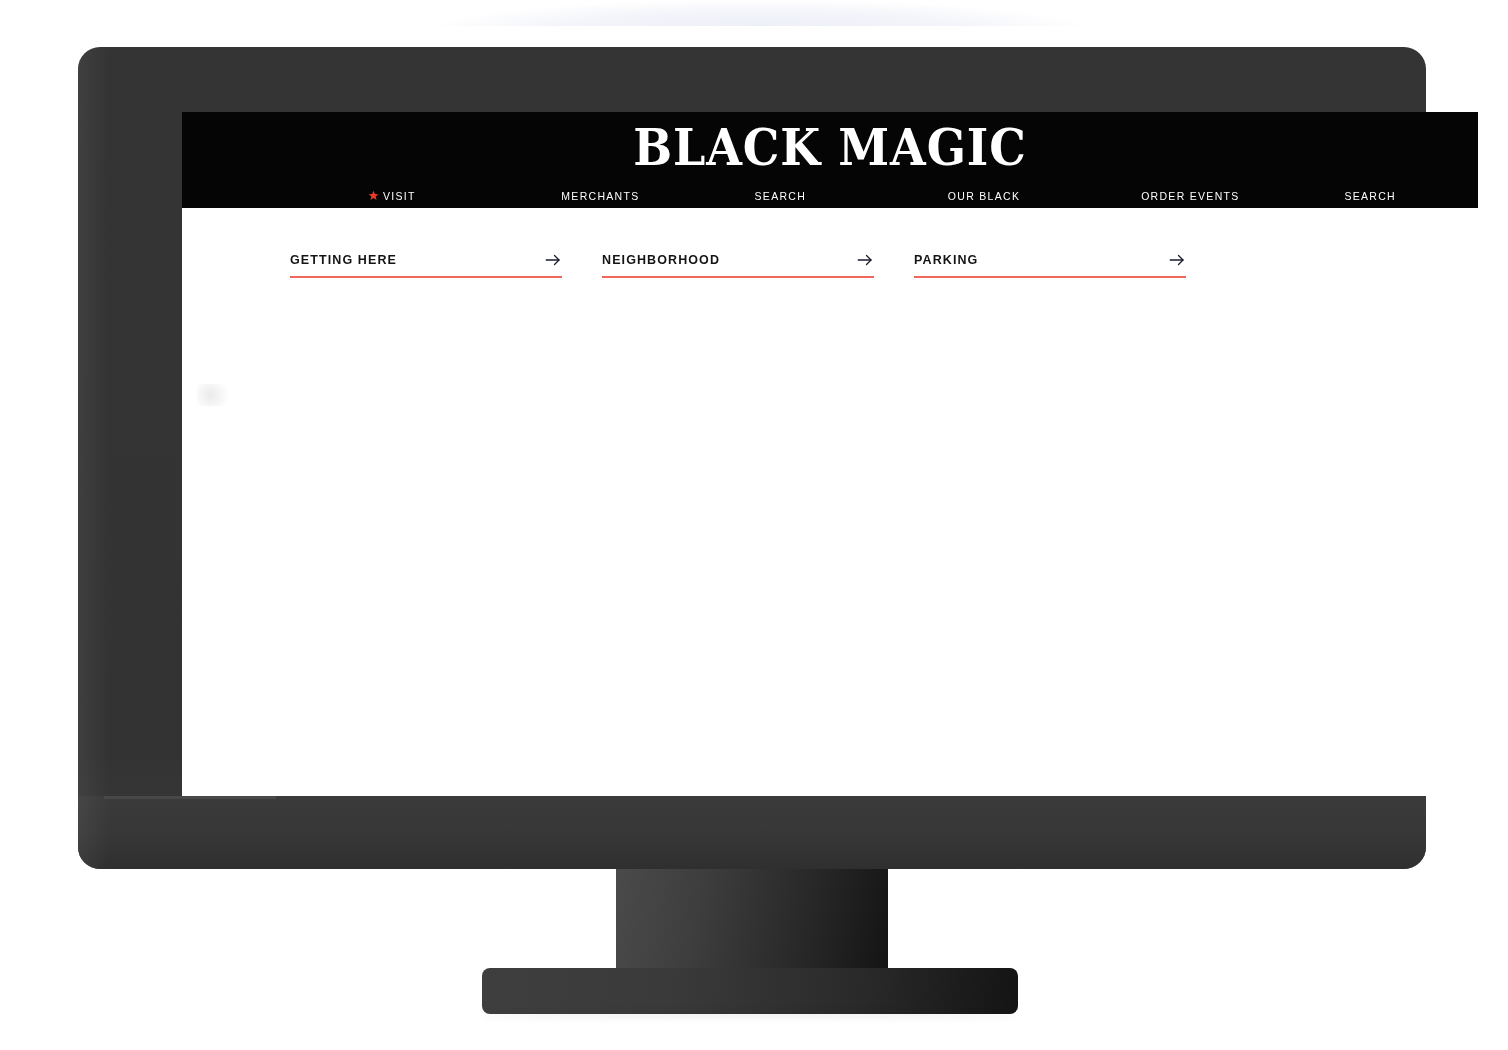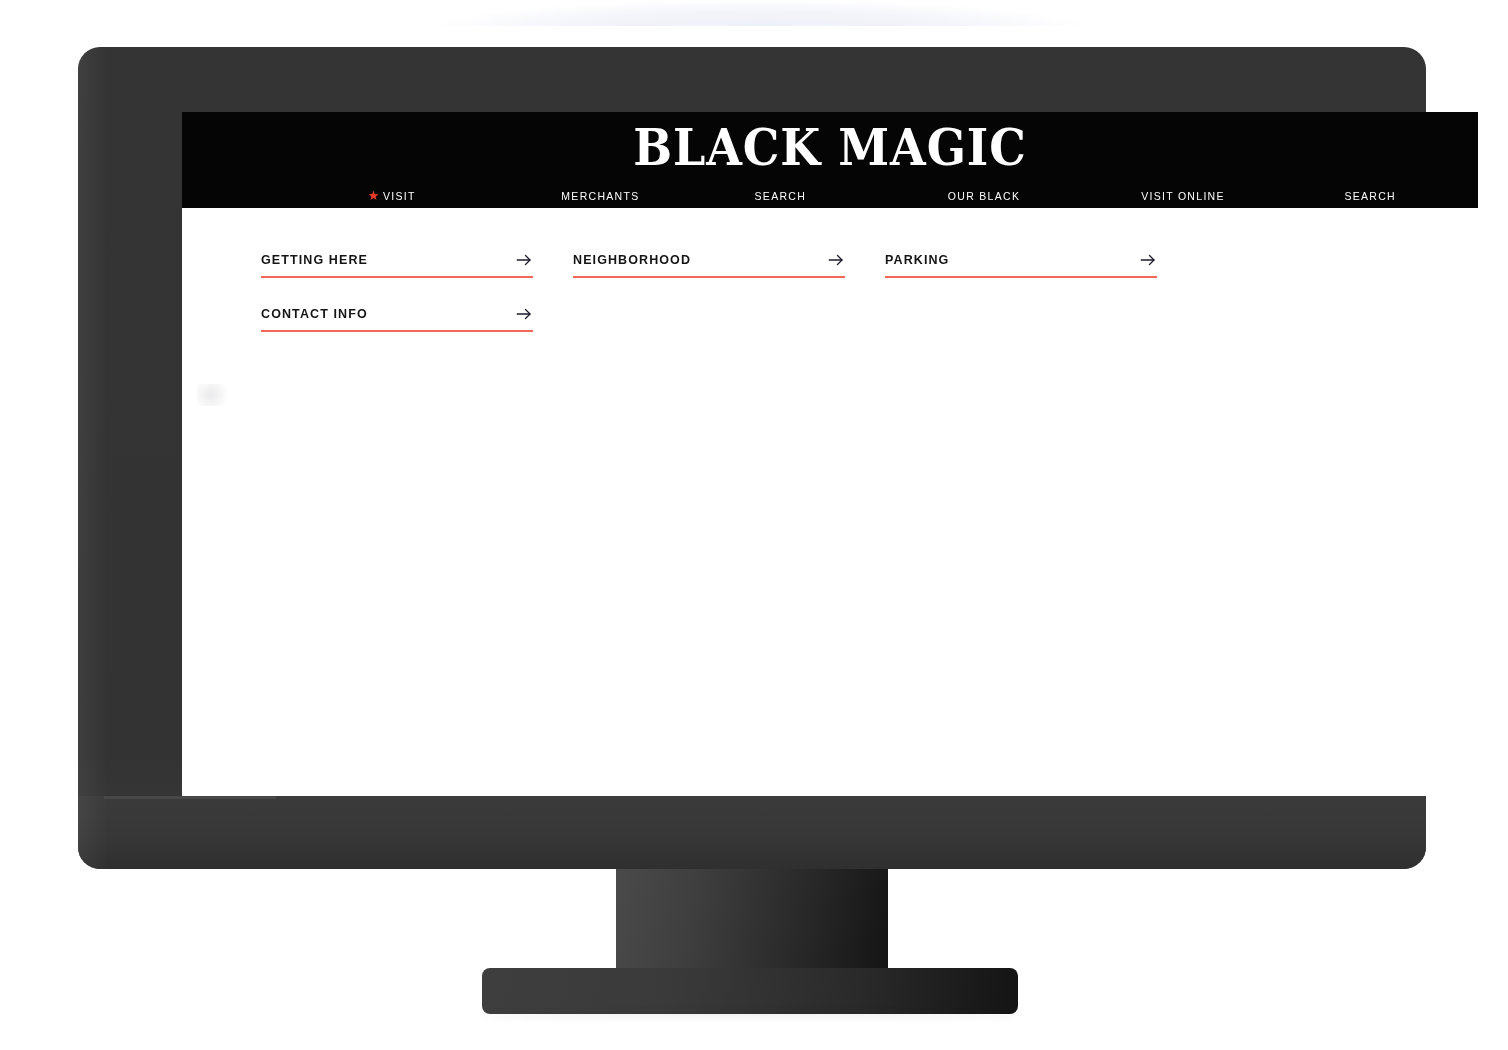--- a/index.html
+++ b/index.html
@@ -167,21 +167,21 @@
   }
 
   
   .content {
     background: #ffffff;
     padding-top: 36px;
   }
 
   .link-grid {
     width: 900px;
-    margin-left: 79px;
+    margin-left: 108px;
     display: grid;
     grid-template-columns: repeat(3, 272px);
     column-gap: 40px;
     row-gap: 20px;
   }
 
   .link-card {
     position: relative;
     display: flex;
     align-items: center;
@@ -252,21 +252,21 @@
 
           <a class="nav-item">
             <span>SEARCH</span>
           </a>
 
           <a class="nav-item">
             <span>OUR BLACK</span>
           </a>
 
           <a class="nav-item">
-            <span>VISIT ONLINE</span>
+            <span>ORDER EVENTS</span>
           </a>
 
           <a class="nav-item">
             <span>SEARCH</span>
           </a>
 
         </div>
       </div>
 
       <div class="content">
@@ -300,29 +300,20 @@
             <span class="arrow-icon">
               <svg viewBox="0 0 24 24" width="18" height="18" fill="none" stroke="#1a1a2e" stroke-width="1.7" stroke-linecap="round" stroke-linejoin="round" aria-hidden="true">
                 <line x1="3" y1="12" x2="20" y2="12"></line>
                 <polyline points="14,6 20,12 14,18"></polyline>
               </svg>
             </span>
           </a>
 
 
 
-          <a class="link-card">
-            <span class="link-label">CONTACT INFO</span>
-            <span class="arrow-icon">
-              <svg viewBox="0 0 24 24" width="18" height="18" fill="none" stroke="#1a1a2e" stroke-width="1.7" stroke-linecap="round" stroke-linejoin="round" aria-hidden="true">
-                <line x1="3" y1="12" x2="20" y2="12"></line>
-                <polyline points="14,6 20,12 14,18"></polyline>
-              </svg>
-            </span>
-          </a>
 
         </div>
       </div>
 
     </div>
   </div>
 
   <div class="monitor-bottom"></div>
   <div class="bezel-seam"></div>
   <div class="bezel-sheen-left"></div>

